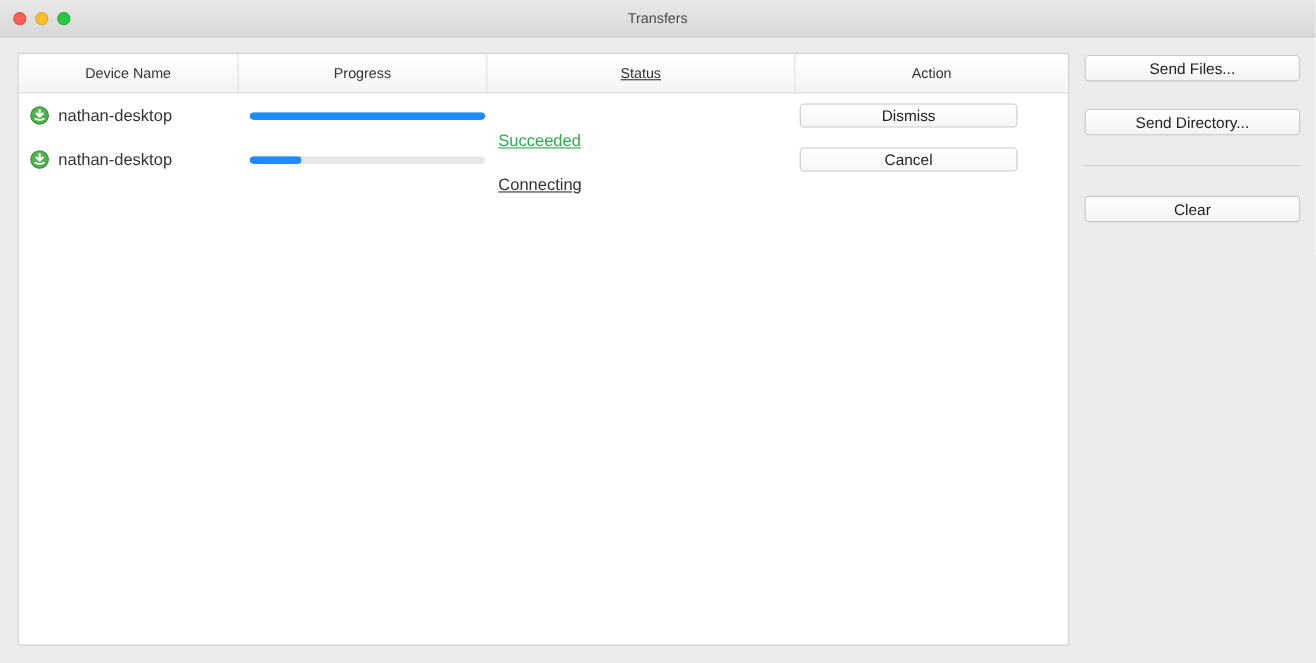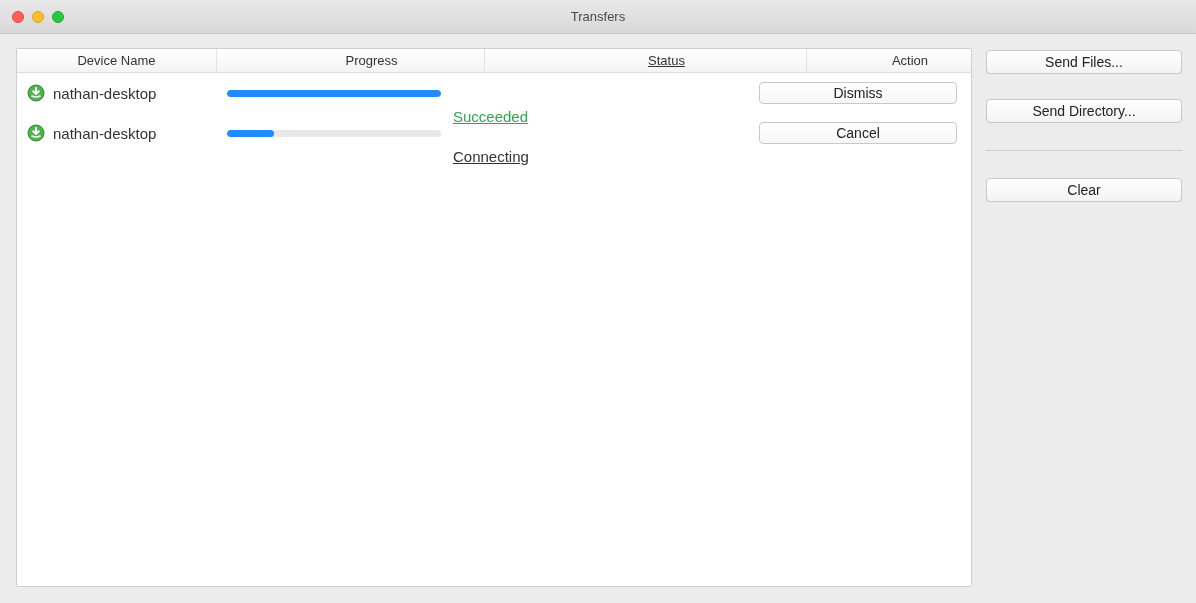--- a/index.html
+++ b/index.html
@@ -51,26 +51,25 @@
       flex: 1;
       background: #fff;
       border: 1px solid #cfcfcf;
       border-radius: 2px;
       overflow: hidden;
       display: flex;
       flex-direction: column;
     }
     .thead {
       display: flex;
-      height: 24px;
+      height: 36px;
       border-bottom: 1px solid #dcdcdc;
       background: linear-gradient(to bottom, #ffffff, #f4f4f4);
       font-size: 13px;
       color: #333;
-      gap: 42px;
     }
     .th {
       display: flex;
       align-items: center;
       justify-content: center;
       border-right: 1px solid #e2e2e2;
       padding: 0 6px;
       white-space: nowrap;
     }
     .th:last-child { border-right: none; }
@@ -82,21 +81,21 @@
     .trow {
       display: flex;
       align-items: center;
       height: 40px;
       padding: 0 4px;
     }
     .cell { display: flex; align-items: center; }
     .cell.col-device { padding-left: 6px; gap: 8px; font-size: 15px; color: #333; }
     .cell.col-progress { padding: 0 6px; }
     .cell.col-status { padding-left: 6px; font-size: 15px; margin-top: 46px; }
-    .cell.col-action { justify-content: flex-end; padding-right: 10px; }
+    .cell.col-action { justify-content: flex-start; padding-right: 10px; }
     .status-succeeded { color: #2fa84f; }
     .status-other { color: #333; }
     .device-icon {
       width: 18px; height: 18px; flex-shrink: 0;
       display: inline-flex; align-items: center; justify-content: center;
     }
     .progress-outer {
       width: 100%;
       height: 7px;
       background: #e8e8e8;

